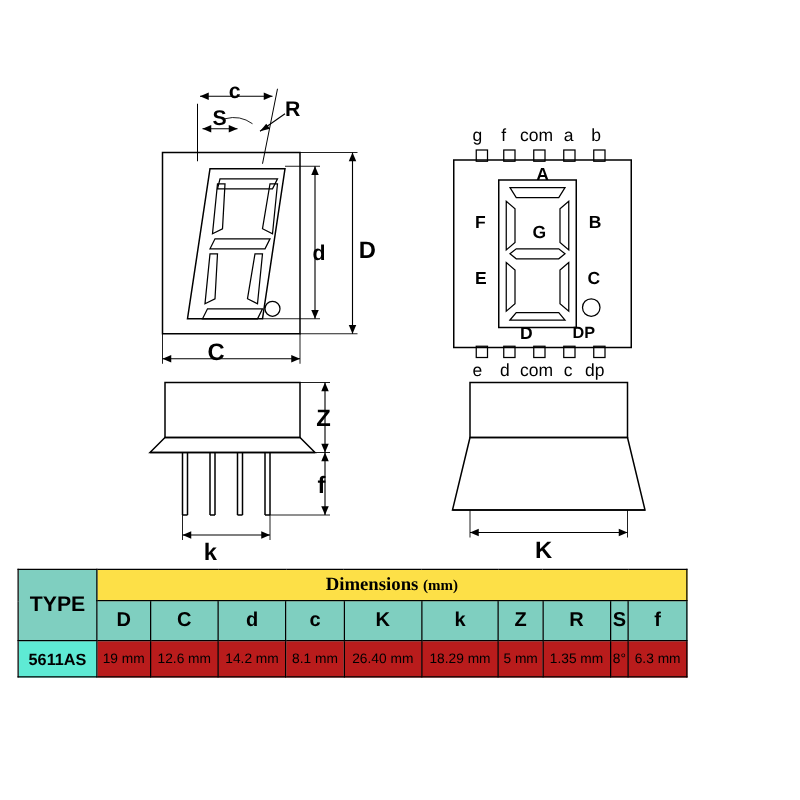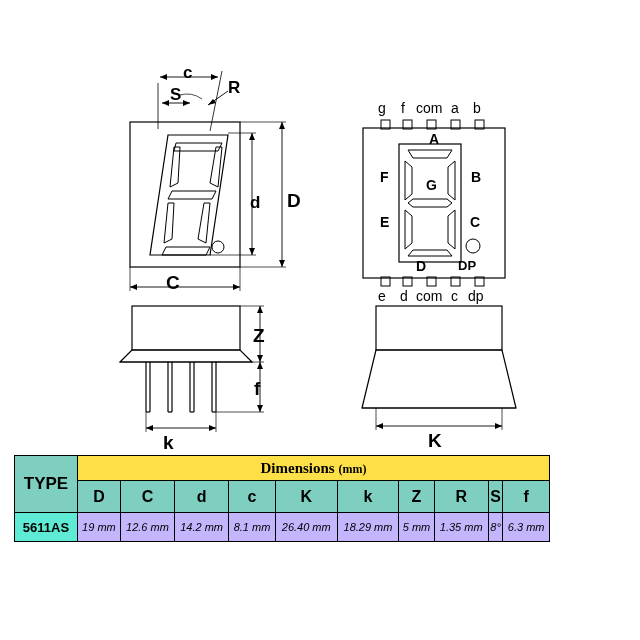--- a/index.html
+++ b/index.html
@@ -58,24 +58,23 @@
     font-size: 16px;
     height: 30px;
   }
   .cell-part {
     background: #5eead4;
     font-weight: bold;
     font-size: 13px;
     height: 28px;
   }
   .cell-val {
-    background: #c4b5fd;
+    background: #b91c1c;
     font-size: 11px;
     height: 28px;
-    font-style: italic;
   }
 </style>
 </head>
 <body>
 
 <div id="stage">
 
   <div class="abs" style="left:110px; top:55px;">
     <svg width="200" height="250" viewBox="0 0 200 250">
 

